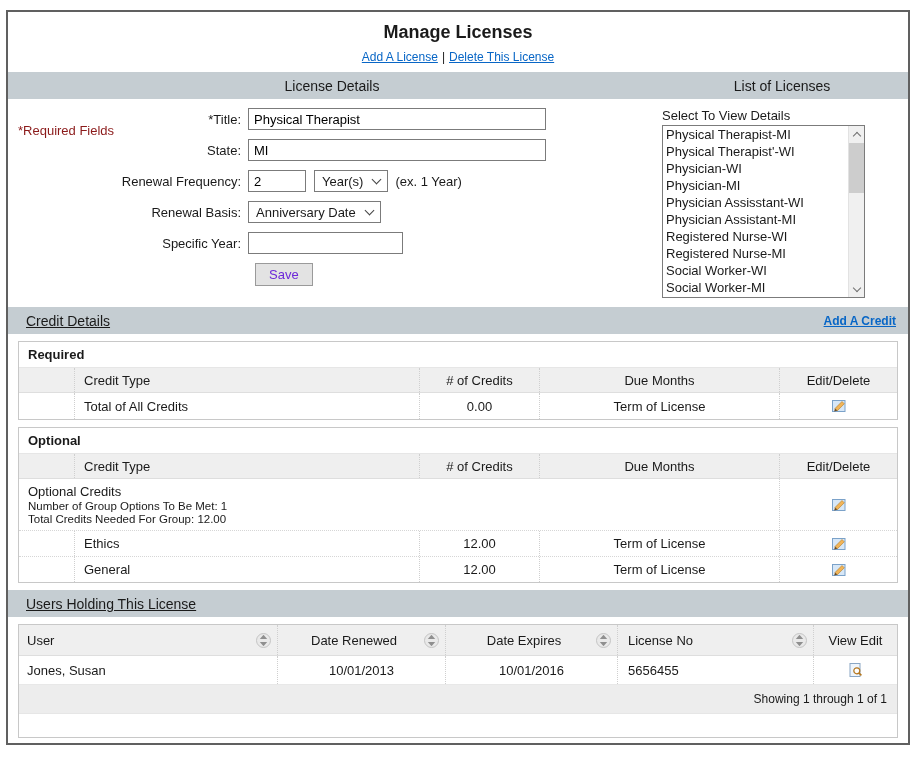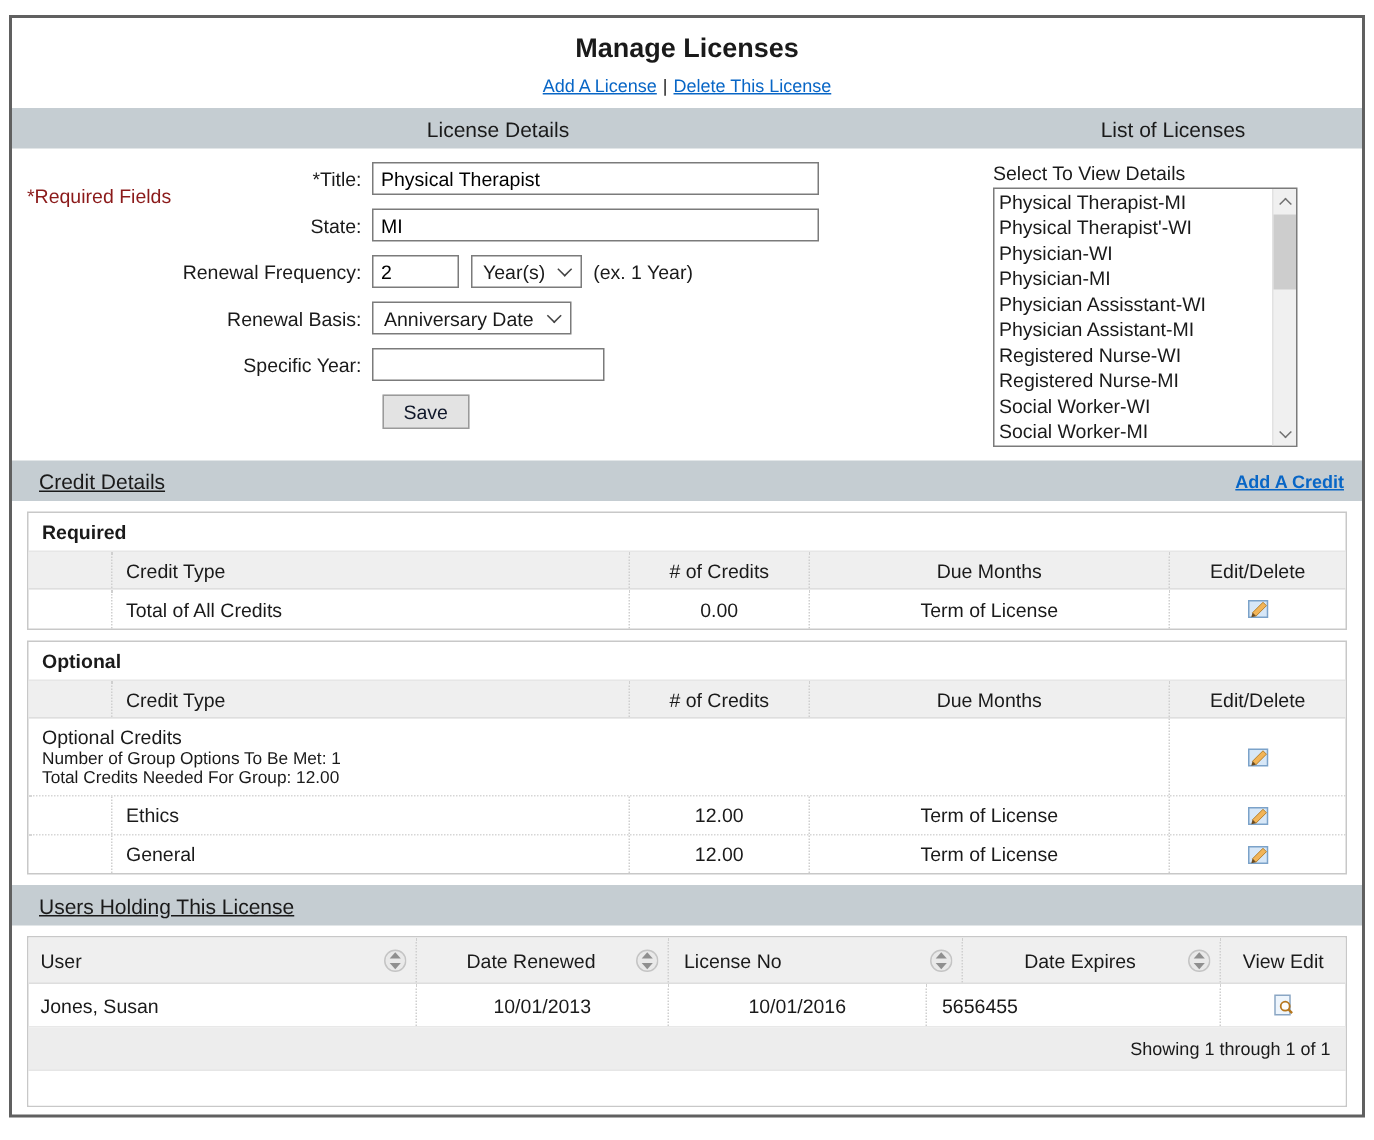--- a/index.html
+++ b/index.html
@@ -34,21 +34,21 @@
   .small-input { width:58px; }
   .mid-input { width:155px; }
   .fake-select { height:22px; border:1px solid #7b7b7b; background:#fff; display:inline-flex;
     align-items:center; padding:0 7px; cursor:default; }
   .fake-select .sel-text { margin-right:10px; }
   .chev { width:7px; height:7px; border-right:1.5px solid #444; border-bottom:1.5px solid #444;
     transform:rotate(45deg); margin-top:-4px; }
   .hint { margin-left:7px; }
   .gap8 { width:8px; }
   .save-btn { margin-left:247px; background:#e3e3e3; border:1px solid #9a9a9a; padding:3px 13px;
-    font-family:"Liberation Sans",sans-serif; font-size:13px; cursor:pointer; color:#0f172a; }
+    font-family:"Liberation Sans",sans-serif; font-size:13px; cursor:pointer; color:#6d28d9; }
 
   
   .list-col { flex:1; padding-left:9px; }
   .list-label { margin-bottom:2px; }
   .listbox { width:203px; height:173px; border:1px solid #7b7b7b; position:relative; background:#fff;
     overflow:hidden; padding-right:17px; }
   .list-item { height:17px; line-height:17px; padding-left:3px; white-space:nowrap; cursor:default; }
   .scrollbar { position:absolute; top:0; right:0; bottom:0; width:16px; background:#f0f0f0;
     border-left:1px solid #e2e2e2; }
   .sb-arrow { height:16px; display:flex; align-items:center; justify-content:center; }
@@ -283,40 +283,40 @@
       <div class="ucell u-renewed">
         <span class="hdr-center">Date Renewed</span>
         <span class="sort-btn">
           <svg width="15" height="17" viewBox="0 0 15 17">
             <circle cx="7.5" cy="8.5" r="7" fill="#e9e9e9" stroke="#c4c4c4"></circle>
             <polygon points="7.5,2.8 11.2,7 3.8,7" fill="#8f8f8f"></polygon>
             <polygon points="3.8,10 11.2,10 7.5,14.2" fill="#8f8f8f"></polygon>
           </svg>
         </span>
       </div>
+      <div class="ucell u-expires">
+        <span class="hdr-center">Date Expires</span>
+        <span class="sort-btn">
+          <svg width="15" height="17" viewBox="0 0 15 17">
+            <circle cx="7.5" cy="8.5" r="7" fill="#e9e9e9" stroke="#c4c4c4"></circle>
+            <polygon points="7.5,2.8 11.2,7 3.8,7" fill="#8f8f8f"></polygon>
+            <polygon points="3.8,10 11.2,10 7.5,14.2" fill="#8f8f8f"></polygon>
+          </svg>
+        </span>
+      </div>
       <div class="ucell u-license">
         <span>License No</span>
         <span class="sort-btn">
           <svg width="15" height="17" viewBox="0 0 15 17">
             <circle cx="7.5" cy="8.5" r="7" fill="#e9e9e9" stroke="#c4c4c4"></circle>
             <polygon points="7.5,2.8 11.2,7 3.8,7" fill="#8f8f8f"></polygon>
             <polygon points="3.8,10 11.2,10 7.5,14.2" fill="#8f8f8f"></polygon>
           </svg>
         </span>
       </div>
-      <div class="ucell u-expires">
-        <span class="hdr-center">Date Expires</span>
-        <span class="sort-btn">
-          <svg width="15" height="17" viewBox="0 0 15 17">
-            <circle cx="7.5" cy="8.5" r="7" fill="#e9e9e9" stroke="#c4c4c4"></circle>
-            <polygon points="7.5,2.8 11.2,7 3.8,7" fill="#8f8f8f"></polygon>
-            <polygon points="3.8,10 11.2,10 7.5,14.2" fill="#8f8f8f"></polygon>
-          </svg>
-        </span>
-      </div>
       <div class="ucell u-view">
         <span>View Edit</span>
       </div>
     </div>
     <div class="urow data">
       <div class="ucell u-user">
         <span>Jones, Susan</span>
       </div>
       <div class="ucell u-renewed">
         <span class="cell-center">10/01/2013</span>

